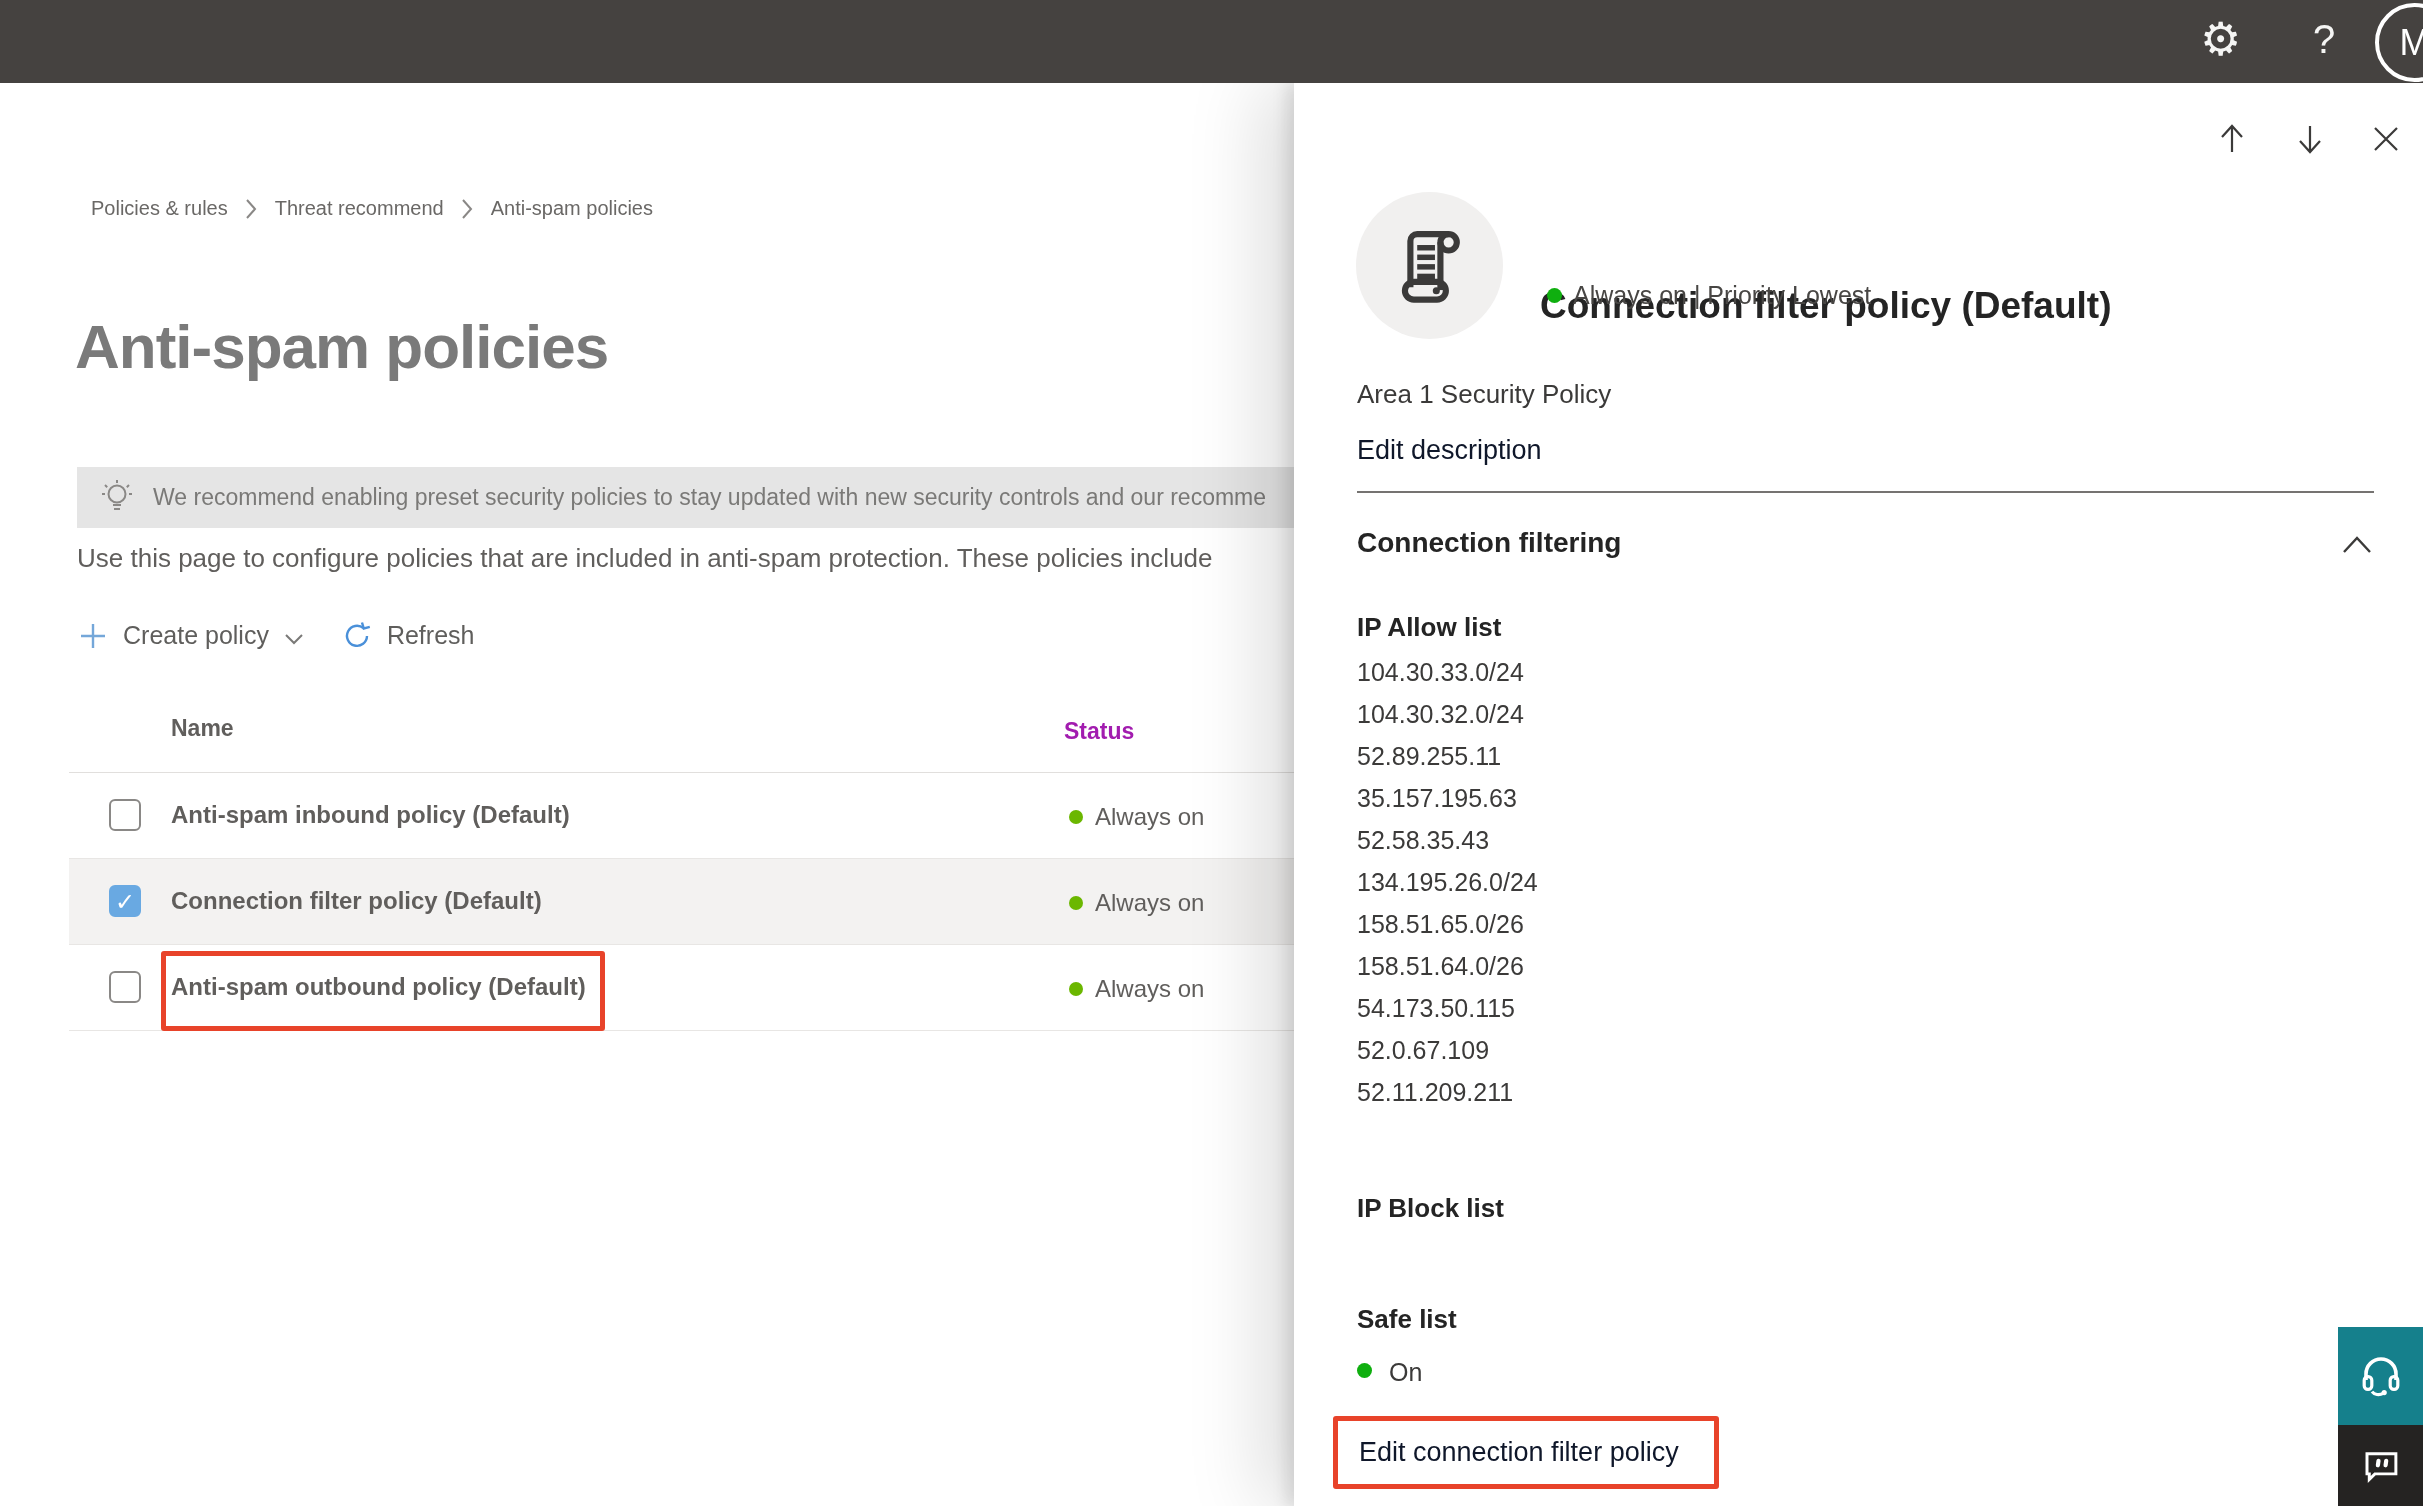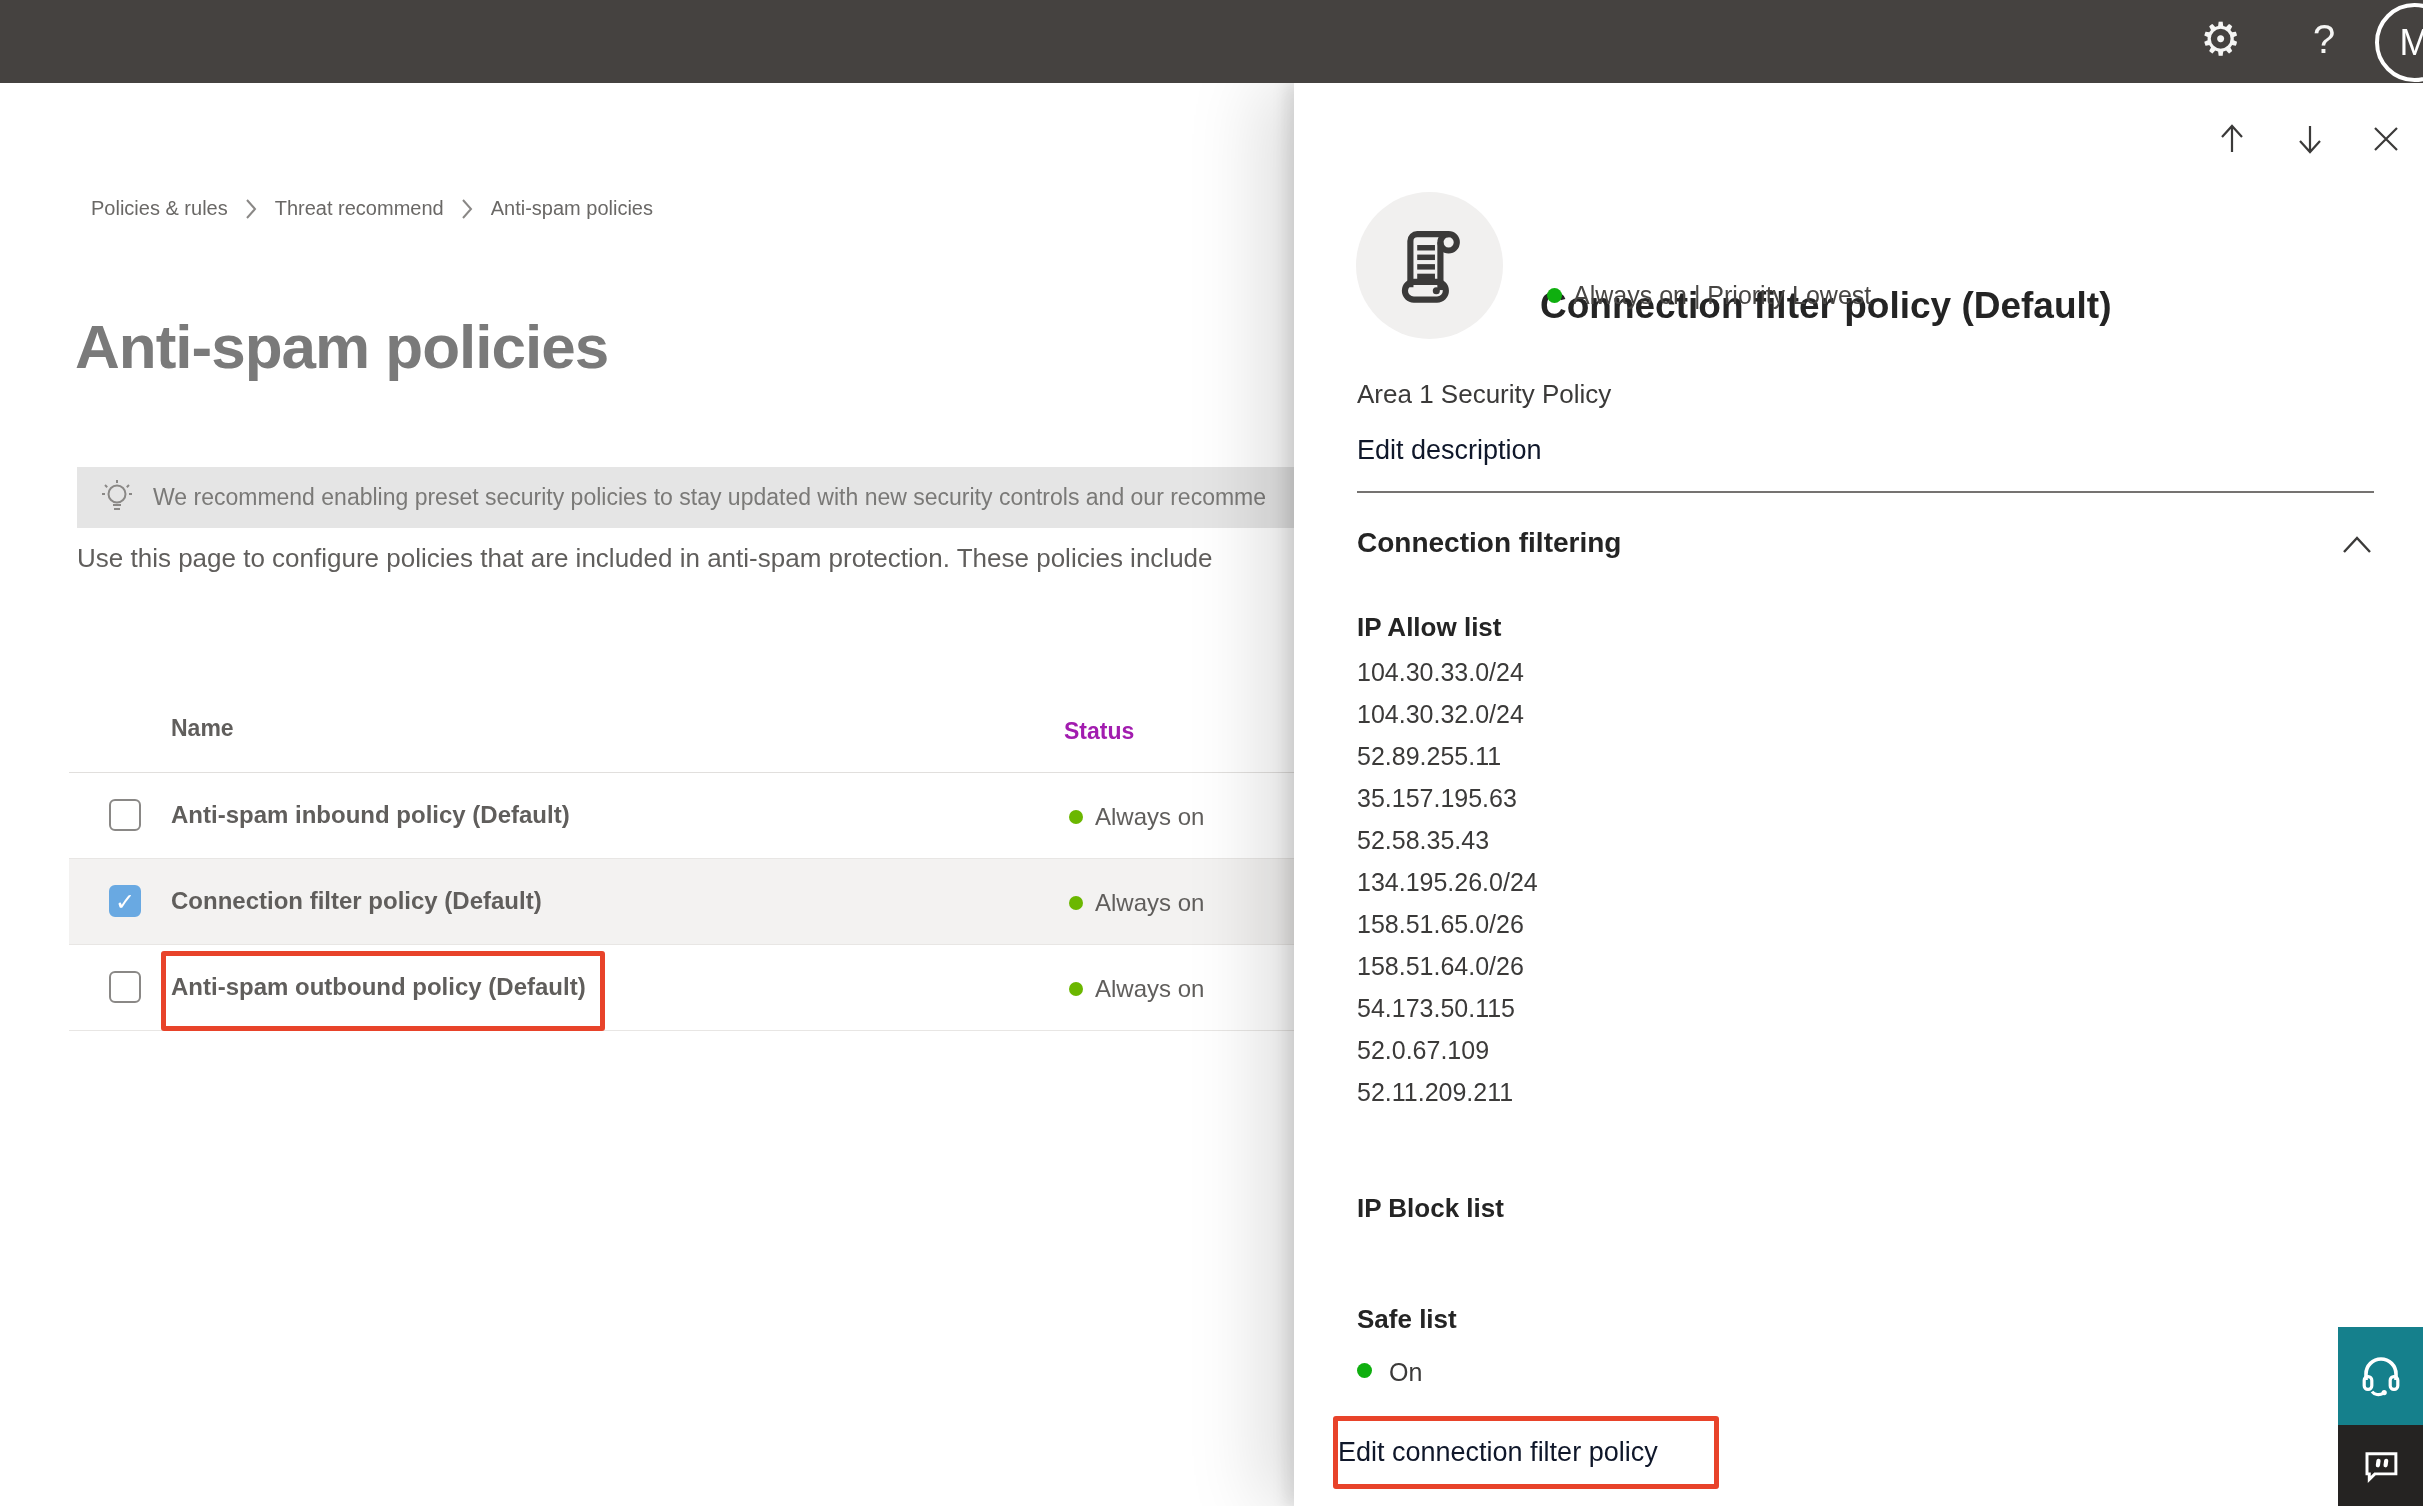--- a/index.html
+++ b/index.html
@@ -62,21 +62,21 @@
   .p-link{font-size:27px;color:#0f172a;cursor:pointer;}
   .p-editdesc{position:absolute;left:63px;top:352px;}
   .p-divider{position:absolute;left:63px;top:408px;width:1017px;height:2px;background:#757371;}
   .p-section{position:absolute;left:63px;top:444px;font-size:28px;font-weight:700;color:#242424;}
   .p-chevron{position:absolute;left:1046px;top:451px;cursor:pointer;}
   .p-subhead{position:absolute;left:63px;font-size:26px;font-weight:700;color:#242424;}
   .ip-list{position:absolute;left:63px;top:568px;font-size:25px;color:#3b3a39;line-height:42px;}
   .ip-list span{display:block;}
   .p-on-label{position:absolute;left:95px;top:1275px;font-size:25px;color:#3b3a39;}
   .edit-annotation{position:absolute;left:39px;top:1333px;width:386px;height:73px;
-                   border:5px solid #e8432a;border-radius:3px;display:flex;align-items:center;box-sizing:border-box;}
+                   border:5px solid #e8432a;border-radius:3px;display:flex;align-items:center;padding-left:21px;box-sizing:border-box;}
 
   
   .float-help{position:absolute;left:2338px;top:1327px;width:85px;height:98px;background:#15808c;z-index:20;
               display:flex;align-items:center;justify-content:center;cursor:pointer;}
   .float-chat{position:absolute;left:2338px;top:1425px;width:85px;height:82px;background:#252322;z-index:20;
               display:flex;align-items:center;justify-content:center;cursor:pointer;}
 </style>
 </head>
 <body>
 
@@ -114,20 +114,44 @@
         <circle cx="18" cy="16" r="8.5" stroke="#8a8886" stroke-width="2" fill="none"></circle>
         <path d="M14 27 h8 M15 31 h6" stroke="#8a8886" stroke-width="2" fill="none"></path>
         <path d="M18 2 v3 M6 7 l2.2 2.2 M30 7 l-2.2 2.2 M3 16 h3 M30 16 h3" stroke="#8a8886" stroke-width="2" fill="none"></path>
       </svg>
     </span>
     <span class="banner-text">We recommend enabling preset security policies to stay updated with new security controls and our recomme</span>
   </div>
 
   <div class="page-desc">Use this page to configure policies that are included in anti-spam protection. These policies include</div>
 
+  <div class="toolbar">
+    <span style="display:inline-flex;">
+      <svg width="32" height="32" viewBox="0 0 32 32">
+          <path d="M16 4 V28 M4 16 H28" stroke="#74a7d9" stroke-width="2.4" fill="none"></path>
+        </svg>
+    </span>
+    <span class="tb-gap-s"></span>
+    <span class="lbl">Create policy</span>
+    <span class="tb-gap-s"></span>
+    <span style="display:inline-flex;margin-top:6px;">
+      <svg width="22" height="14" viewBox="0 0 22 14">
+          <path d="M3 3 l8 8 8-8" stroke="#7a7977" stroke-width="2" fill="none"></path>
+        </svg>
+    </span>
+    <span class="tb-gap-m"></span>
+    <span style="display:inline-flex;">
+      <svg width="32" height="32" viewBox="0 0 32 32">
+        <path d="M22.5 8.2 A10 10 0 1 0 26 16" stroke="#4a90d9" stroke-width="2.4" fill="none"></path>
+        <path d="M21 2.5 l1.8 6 6-1.6" stroke="#4a90d9" stroke-width="2.4" fill="none"></path>
+      </svg>
+    </span>
+    <span class="tb-gap-s"></span>
+    <span class="lbl">Refresh</span>
+  </div>
 
   <div class="thead-name">Name</div>
   <div class="thead-status">Status</div>
 
   <div class="rows">
     <div class="trow">
       <span class="cb"></span>
       <span class="rname">Anti-spam inbound policy (Default)</span>
       <span class="dot on"></span>
       <span class="rstatus">Always on</span>

